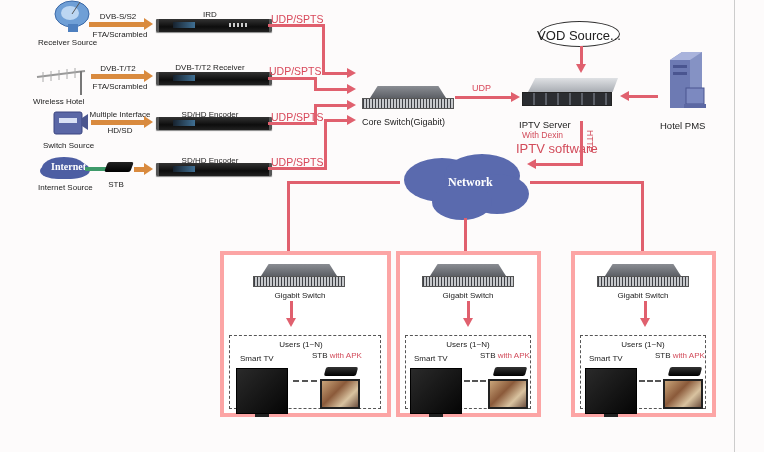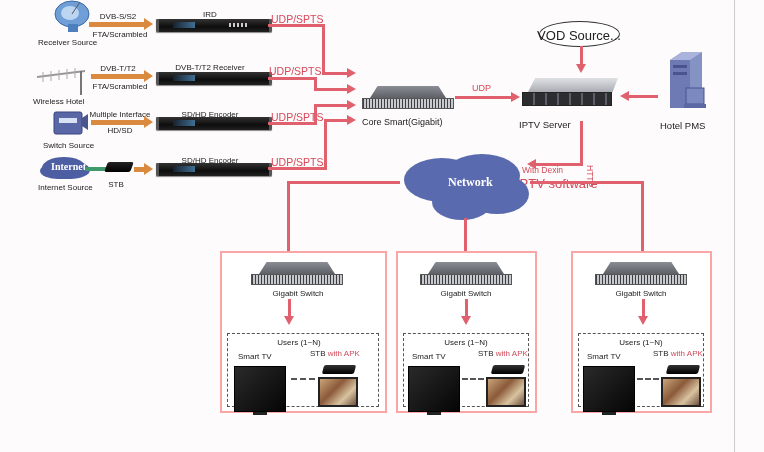--- a/index.html
+++ b/index.html
@@ -1,34 +1,34 @@
 <!DOCTYPE html>
 <html><head>
 <meta charset="utf-8">
 <style>
   html,body{margin:0;padding:0;}
   body{width:764px;height:452px;background:#fdfbfb;position:relative;overflow:hidden;font-family:"Liberation Sans",sans-serif;color:#222;}
   .abs{position:absolute;}
   .t{position:absolute;font-size:8px;white-space:nowrap;color:#222;}
   .tc{transform:translateX(-50%);}
-  .red{color:#d24b5a;margin-top:35px;}
+  .red{color:#d24b5a;}
   .udp{position:absolute;font-size:10.5px;color:#d8485a;white-space:nowrap;}
   .rack{position:absolute;height:13px;background:linear-gradient(#333,#0d0d0d 60%,#222);border-left:3px solid #555;border-right:3px solid #555;border-radius:1px;box-shadow:0 1px 1px #888;}
   .rack .disp{position:absolute;left:14px;top:3px;width:22px;height:6px;background:linear-gradient(90deg,#17222e,#3f6f93);}
   .rack .btns{position:absolute;left:70px;top:4px;width:20px;height:4px;background:repeating-linear-gradient(90deg,#ccc 0 2px,transparent 2px 4px);}
   .orange{position:absolute;height:5px;background:#d98a3e;}
   .orange:after{content:"";position:absolute;right:-8px;top:-4px;border-left:9px solid #d98a3e;border-top:6.5px solid transparent;border-bottom:6.5px solid transparent;}
   .rl{position:absolute;background:#e0606e;}
   .arr-r{position:absolute;width:0;height:0;border-left:9px solid #e0606e;border-top:5px solid transparent;border-bottom:5px solid transparent;}
   .arr-l{position:absolute;width:0;height:0;border-right:9px solid #e0606e;border-top:5px solid transparent;border-bottom:5px solid transparent;}
   .arr-d{position:absolute;width:0;height:0;border-top:9px solid #e0606e;border-left:5px solid transparent;border-right:5px solid transparent;}
   .switch{position:absolute;width:92px;height:22px;}
   .switch .top{position:absolute;left:8px;right:8px;top:0;height:12px;background:linear-gradient(#8a8d93,#5d6066);clip-path:polygon(10% 0,90% 0,100% 100%,0 100%);}
   .switch .front{position:absolute;left:0;right:0;top:12px;height:9px;background:repeating-linear-gradient(90deg,#3d3f44 0 1px,#c7c9cc 1px 3px);border:1px solid #555;}
-  .group{position:absolute;border:2px solid #fca5a5;background:#fff;width:163px;height:158px;}
+  .group{position:absolute;border:4px solid #fca5a5;background:#fff;width:163px;height:158px;}
   .dash{position:absolute;border:1.5px dashed #555;}
   .tv{position:absolute;width:50px;height:44px;background:linear-gradient(135deg,#2a2a2a,#050505);border:1px solid #000;}
   .tv:after{content:"";position:absolute;left:18px;bottom:-4px;width:14px;height:3px;background:#222;}
   .tv2{position:absolute;width:40px;height:30px;background:#222;padding:2px;box-sizing:border-box;}
   .tv2 .scr{width:100%;height:100%;background:linear-gradient(135deg,#c9a57a,#8b5a3a 40%,#d9c3a0 70%,#6f5140);}
   .stb{position:absolute;width:32px;height:9px;background:linear-gradient(#333,#000);border-radius:2px;transform:skewX(-15deg);}
   .ddash{position:absolute;height:0;border-top:2px dashed #555;}
   .vdivider{position:absolute;left:734px;top:0;width:1px;height:452px;background:#ccc;}
 </style>
 </head>
@@ -121,21 +121,21 @@
 
 <div class="rl" style="left:268px;top:167px;width:58px;height:3px;"></div>
 <div class="rl" style="left:324px;top:119px;width:3px;height:51px;"></div>
 <div class="rl" style="left:324px;top:119px;width:24px;height:3px;"></div>
 <div class="arr-r" style="left:347px;top:115px"></div>
 
 <div class="switch" style="left:362px;top:86px;">
     <div class="top"></div>
     <div class="front"></div>
   </div>
-<span class="t" style="left:362px;top:117px;font-size:9px">Core Smart(Gigabit)</span>
+<span class="t" style="left:362px;top:117px;font-size:9px">Core Switch(Gigabit)</span>
 
 <span class="udp" style="left:472px;top:83px;font-size:9px">UDP</span>
 <div class="rl" style="left:455px;top:96px;width:58px;height:3px;"></div>
 <div class="arr-r" style="left:511px;top:92px"></div>
 
 <div class="abs" style="left:539px;top:21px;width:79px;height:24px;border:1px solid #333;border-radius:50%;background:#fff;"></div>
 <span class="t tc" style="left:579px;top:28px;font-size:13px">VOD Source...</span>
 <div class="rl" style="left:580px;top:46px;width:3px;height:19px;"></div>
 <div class="arr-d" style="left:576px;top:64px"></div>
 

